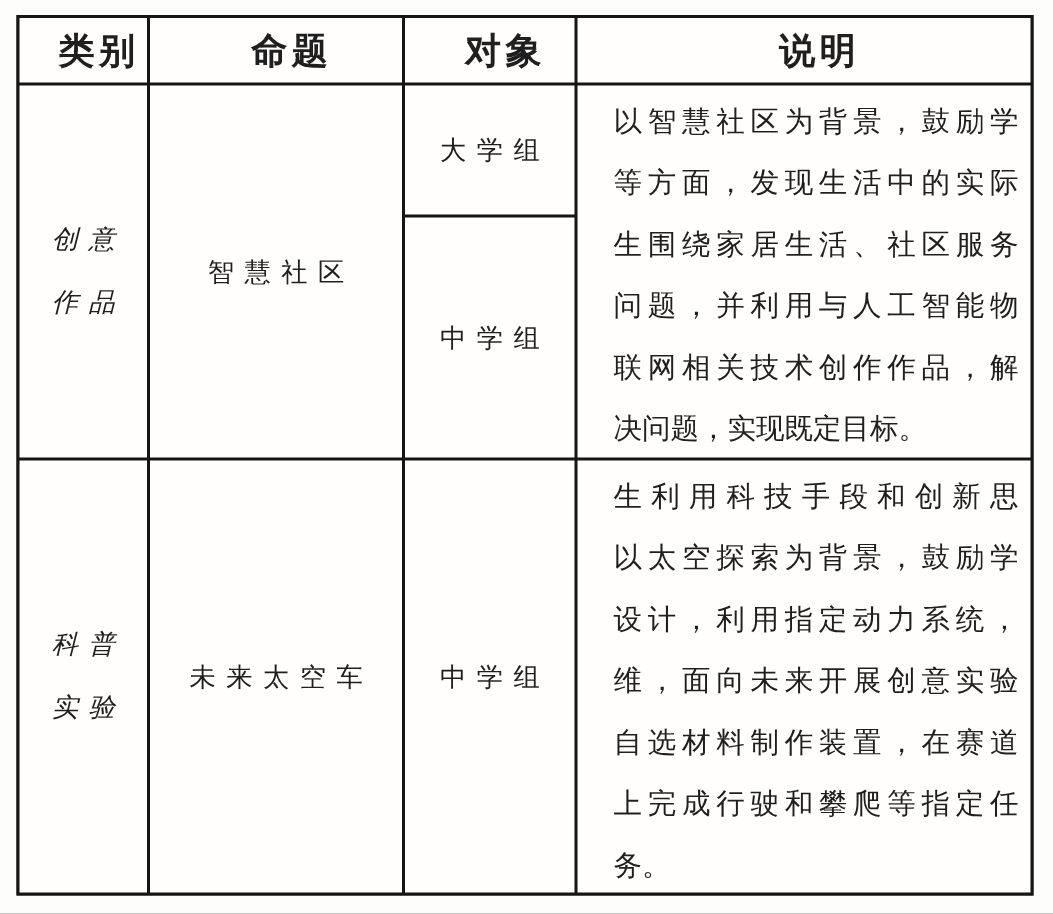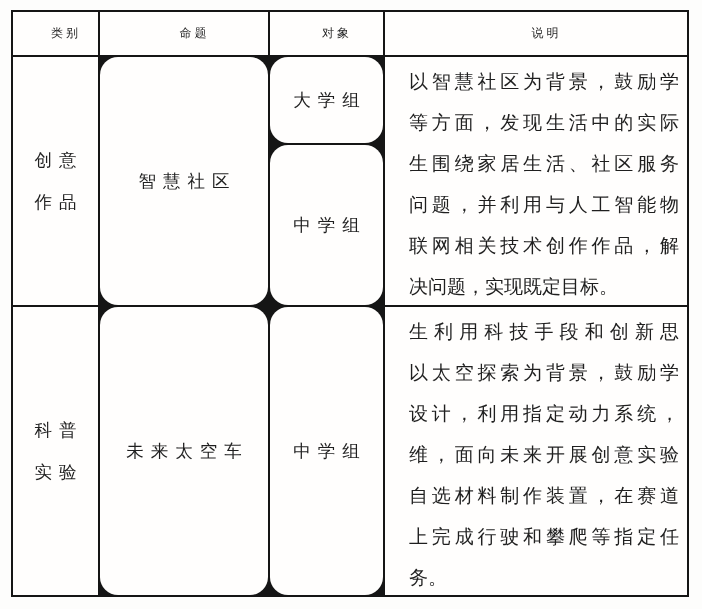--- a/index.html
+++ b/index.html
@@ -21,33 +21,32 @@
   }
   .cell {
     background: #fffefd;
     color: #1f1f1f;
     display: flex;
     align-items: center;
     justify-content: center;
     overflow: hidden;
   }
   .header {
-    font-weight: normal;
-    font-size: 12px;
+    font-weight: bold;
+    font-size: 24px;
     letter-spacing: 3px;
     padding-left: 21px;            
   }
   .spaced {
     font-size: 17.5px;
     letter-spacing: 7px;
     padding-left: 7px;
     white-space: nowrap;
-    border-radius: 18px;
   }
-  .cat { flex-direction: column; }
+  .cat { flex-direction: column; font-style: italic; }
   .cat .cat-line { line-height: 42px; }
   .desc {
     display: block;
     font-size: 19px;
     padding: 4px 8px 0 24px;
     align-items: flex-start;
   }
   .desc .desc-line {
     line-height: 41px;
     height: 41px;

